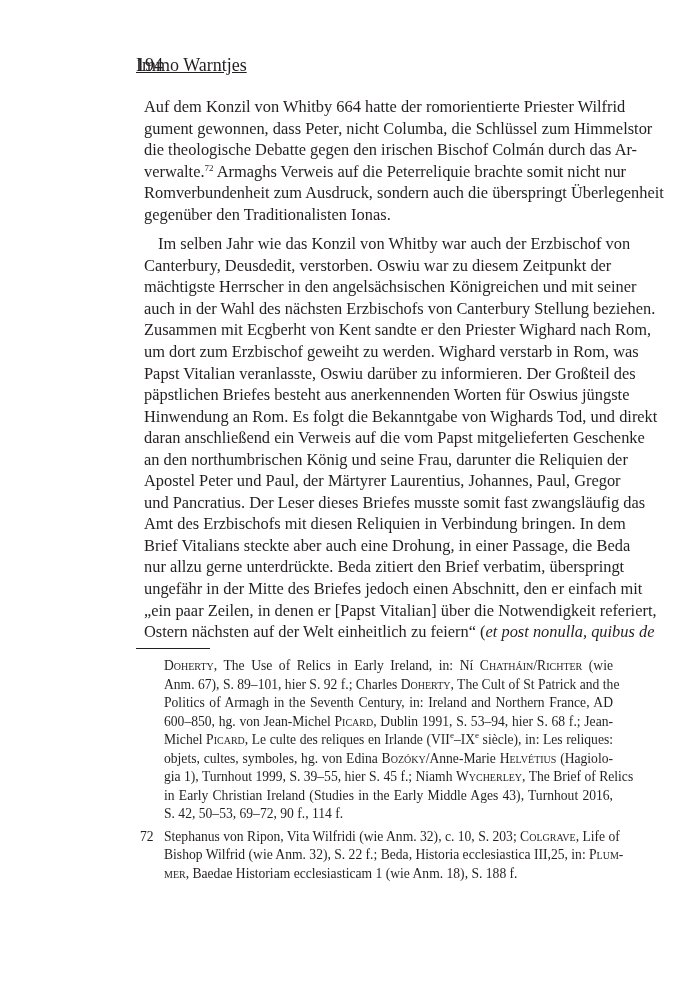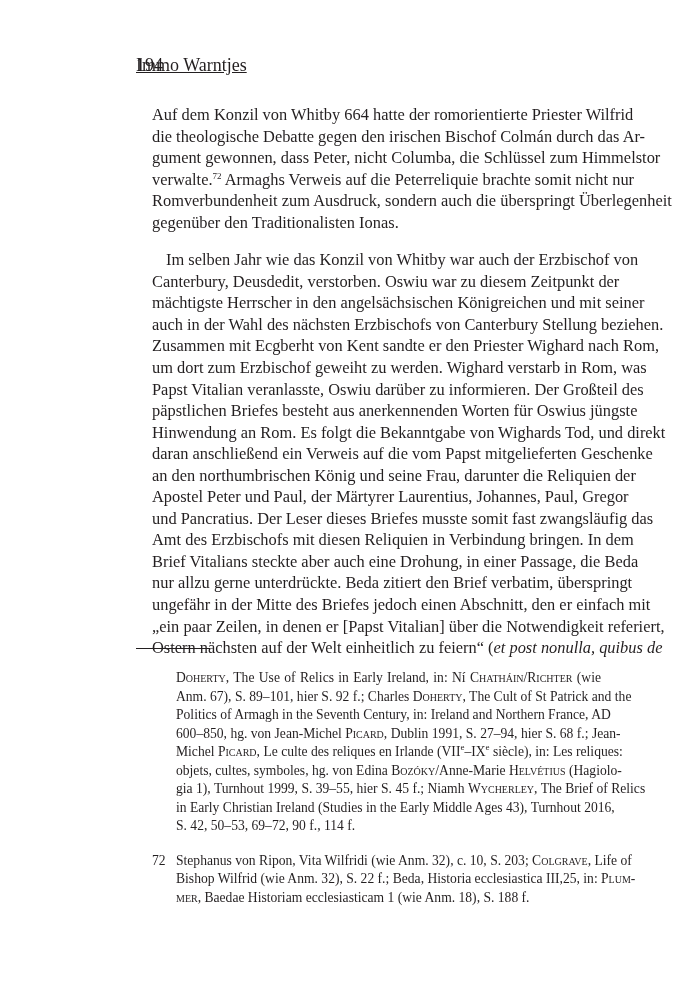--- a/index.html
+++ b/index.html
@@ -2,45 +2,45 @@
 <html><head>
 <meta charset="utf-8">
 <style>
   html, body { margin: 0; padding: 0; background: #ffffff; }
   body { width: 700px; height: 988px; position: relative; overflow: hidden;
          font-family: "Liberation Serif", "DejaVu Serif", serif; color: #231f20; }
   .header { position: absolute; top: 55px; left: 136px; width: 481px; height: 20px; font-size: 18px; }
   .page-num { position: absolute; left: 0; top: 0; }
   .running-head { position: absolute; left: 0; right: 4px; text-align: left; top: 0; text-decoration: underline; }
   .body-text { position: absolute; top: 88px; left: 136px; width: 481px; font-size: 16.4px; line-height: 21.55px; }
-  .para { margin: 16px; text-align: justify; hyphens: manual; }
+  .para { margin: 8px; text-align: justify; hyphens: manual; }
   .line { display: block; text-align: justify; text-align-last: justify; white-space: nowrap; overflow: visible; }
   .line.last { text-align-last: left; }
   sup { font-size: 9px; line-height: 0; vertical-align: 6px; }
   .sc { font-variant: small-caps; }
   i { font-style: italic; }
   .rule { position: absolute; top: 648px; left: 136px; width: 74px; height: 0; border-top: 1px solid #231f20; }
   .footnotes { position: absolute; top: 653px; left: 136px; width: 481px; font-size: 13.6px; line-height: 18.5px; }
-  .fn { position: relative; padding-left: 24px; margin: 16px; }
+  .fn { position: relative; padding-left: 24px; margin: 4px; }
   .fn-num { position: absolute; left: 0; top: 0; }
   .fn .line { display: block; }
 </style>
 </head>
 <body>
 
 <div class="header">
   <span class="page-num">194</span>
   <span class="running-head">Immo Warntjes</span>
 </div>
 
 <div class="body-text">
   <p class="para">
     <span class="line">Auf dem Konzil von Whitby 664 hatte der romorientierte Priester Wilfrid</span>
+    <span class="line">gument gewonnen, dass Peter, nicht Columba, die Schlüssel zum Himmelstor</span>
     <span class="line">die theologische Debatte gegen den irischen Bischof Colmán durch das Ar-</span>
-    <span class="line">gument gewonnen, dass Peter, nicht Columba, die Schlüssel zum Himmelstor</span>
     <span class="line"><span>verwalte.</span><sup>72</sup><span> Armaghs Verweis auf die Peterreliquie brachte somit nicht nur</span></span>
     <span class="line">Romverbundenheit zum Ausdruck, sondern auch die überspringt Überlegenheit</span>
     <span class="line last">gegenüber den Traditionalisten Ionas.</span>
   </p>
   <p class="para" id="para2">
       <span class="line" style="text-indent: 14px;">Im selben Jahr wie das Konzil von Whitby war auch der Erzbischof von</span>
       <span class="line">Canterbury, Deusdedit, verstorben. Oswiu war zu diesem Zeitpunkt der</span>
       <span class="line">mächtigste Herrscher in den angelsächsischen Königreichen und mit seiner</span>
       <span class="line">auch in der Wahl des nächsten Erzbischofs von Canterbury Stellung beziehen.</span>
       <span class="line">Zusammen mit Ecgberht von Kent sandte er den Priester Wighard nach Rom,</span>
@@ -61,21 +61,21 @@
     </p>
 </div>
 
 <div class="rule"></div>
 
 <div class="footnotes">
   <div class="fn" id="fn-cont">
       <span class="line"><span class="sc">Doherty</span><span>, The Use of Relics in Early Ireland, in: Ní </span><span class="sc">Chatháin</span><span>/</span><span class="sc">Richter</span><span> (wie</span></span>
       <span class="line"><span>Anm. 67), S. 89–101, hier S. 92 f.; Charles </span><span class="sc">Doherty</span><span>, The Cult of St Patrick and the</span></span>
       <span class="line"><span>Politics of Armagh in the Seventh Century, in: Ireland and Northern France, AD</span></span>
-      <span class="line"><span>600–850, hg. von Jean-Michel </span><span class="sc">Picard</span><span>, Dublin 1991, S. 27–94, hier S. 68 f.; Jean-</span></span>
+      <span class="line"><span>600–850, hg. von Jean-Michel </span><span class="sc">Picard</span><span>, Dublin 1991, S. 53–94, hier S. 68 f.; Jean-</span></span>
       <span class="line"><span>Michel </span><span class="sc">Picard</span><span>, Le culte des reliques en Irlande (VII</span><sup>e</sup><span>–IX</span><sup>e</sup><span> siècle), in: Les reliques:</span></span>
       <span class="line"><span>objets, cultes, symboles, hg. von Edina </span><span class="sc">Bozóky</span><span>/Anne-Marie </span><span class="sc">Helvétius</span><span> (Hagiolo-</span></span>
       <span class="line"><span>gia 1), Turnhout 1999, S. 39–55, hier S. 45 f.; Niamh </span><span class="sc">Wycherley</span><span>, The Brief of Relics</span></span>
       <span class="line"><span>in Early Christian Ireland (Studies in the Early Middle Ages 43), Turnhout 2016,</span></span>
       <span class="line last"><span>S. 42, 50–53, 69–72, 90 f., 114 f.</span></span>
     </div>
   <div id="fn-notes">
       <div class="fn">
         <span class="fn-num">72</span>
         <span class="line"><span>Stephanus von Ripon, Vita Wilfridi (wie Anm. 32), c. 10, S. 203; </span><span class="sc">Colgrave</span><span>, Life of</span></span>

